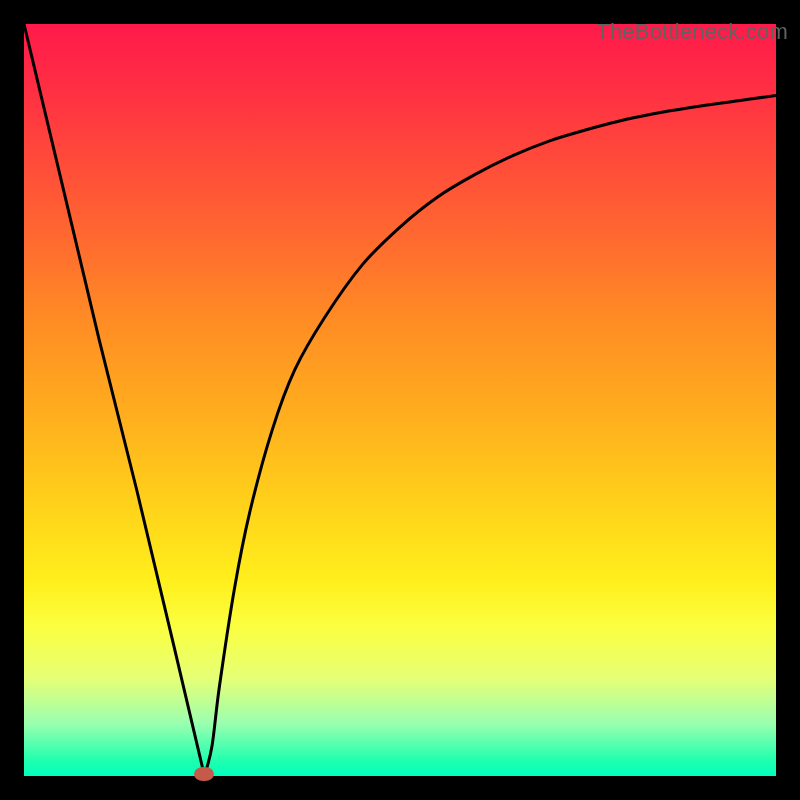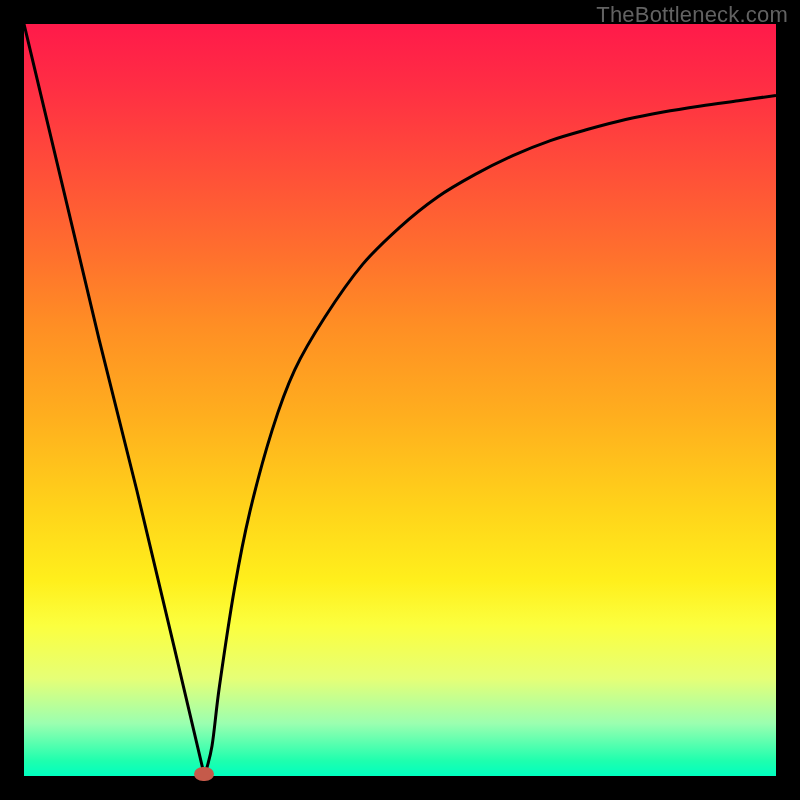--- a/index.html
+++ b/index.html
@@ -5,21 +5,21 @@
   * { margin: 0; padding: 0; box-sizing: border-box; }
   body {
     width: 800px;
     height: 800px;
     background: #000;
     position: relative;
     overflow: hidden;
   }
   .watermark {
     position: absolute;
-    top: 2px;
+    top: 19px;
     right: 12px;
     font-family: Arial, Helvetica, sans-serif;
     font-size: 22px;
     color: #626262;
     z-index: 10;
     letter-spacing: 0.2px;
   }
   .plot-area {
     position: absolute;
     left: 24px;

